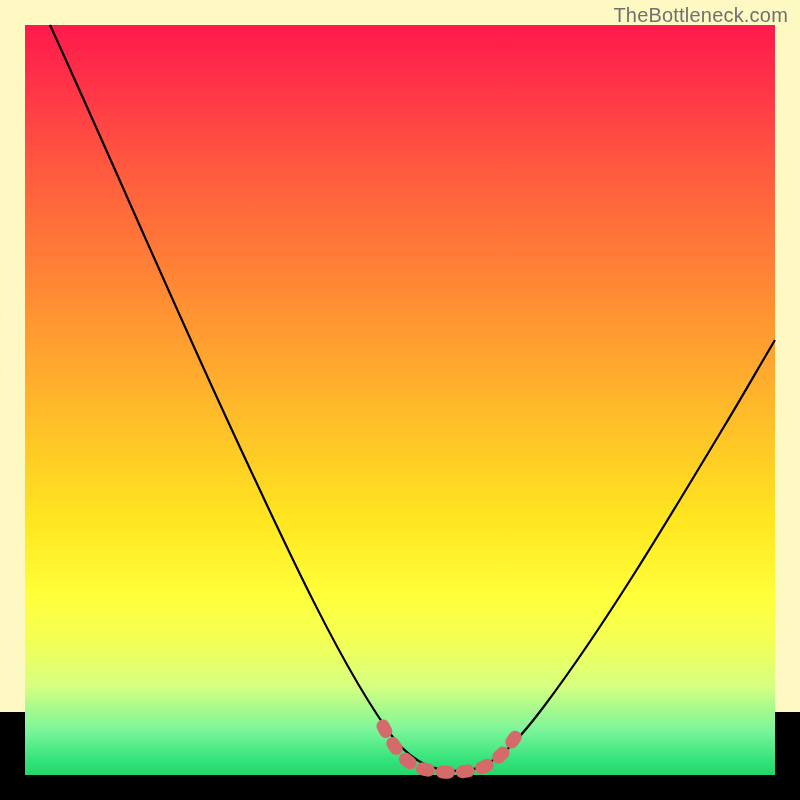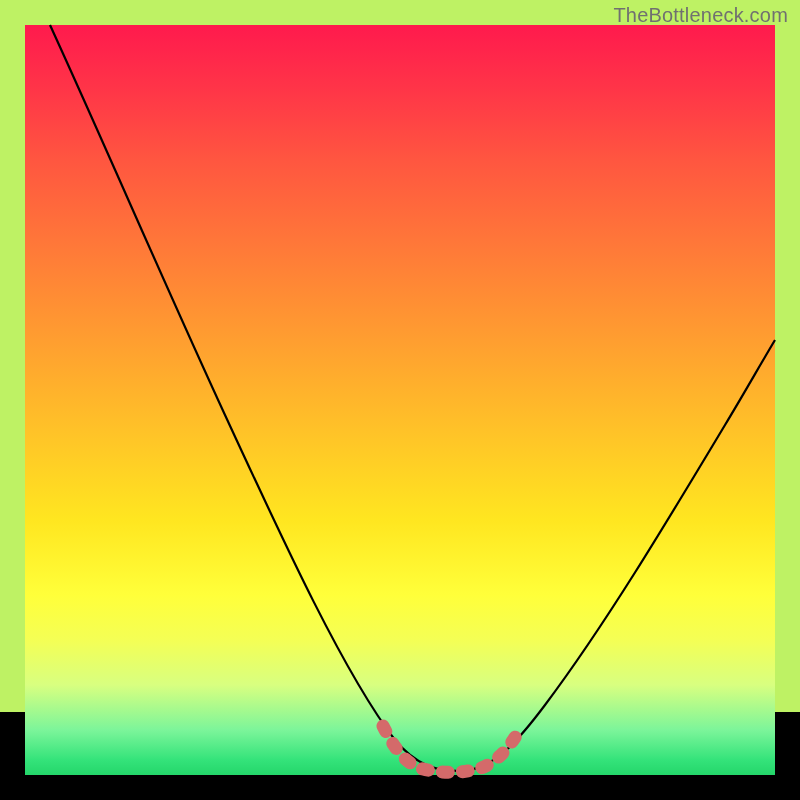--- a/index.html
+++ b/index.html
@@ -8,21 +8,21 @@
     width: 800px;
     height: 800px;
     background: #000;
     overflow: hidden;
     font-family: Arial, Helvetica, sans-serif;
   }
   .frame {
     position: relative;
     width: 800px;
     height: 712px;
-    background: #bef264;
+    background: #fef9c3;
   }
   .plot {
     position: absolute;
     left: 25px;
     top: 25px;
     width: 750px;
     height: 750px;
     background: linear-gradient(
       to bottom,
       #ff1a4d 0%,

